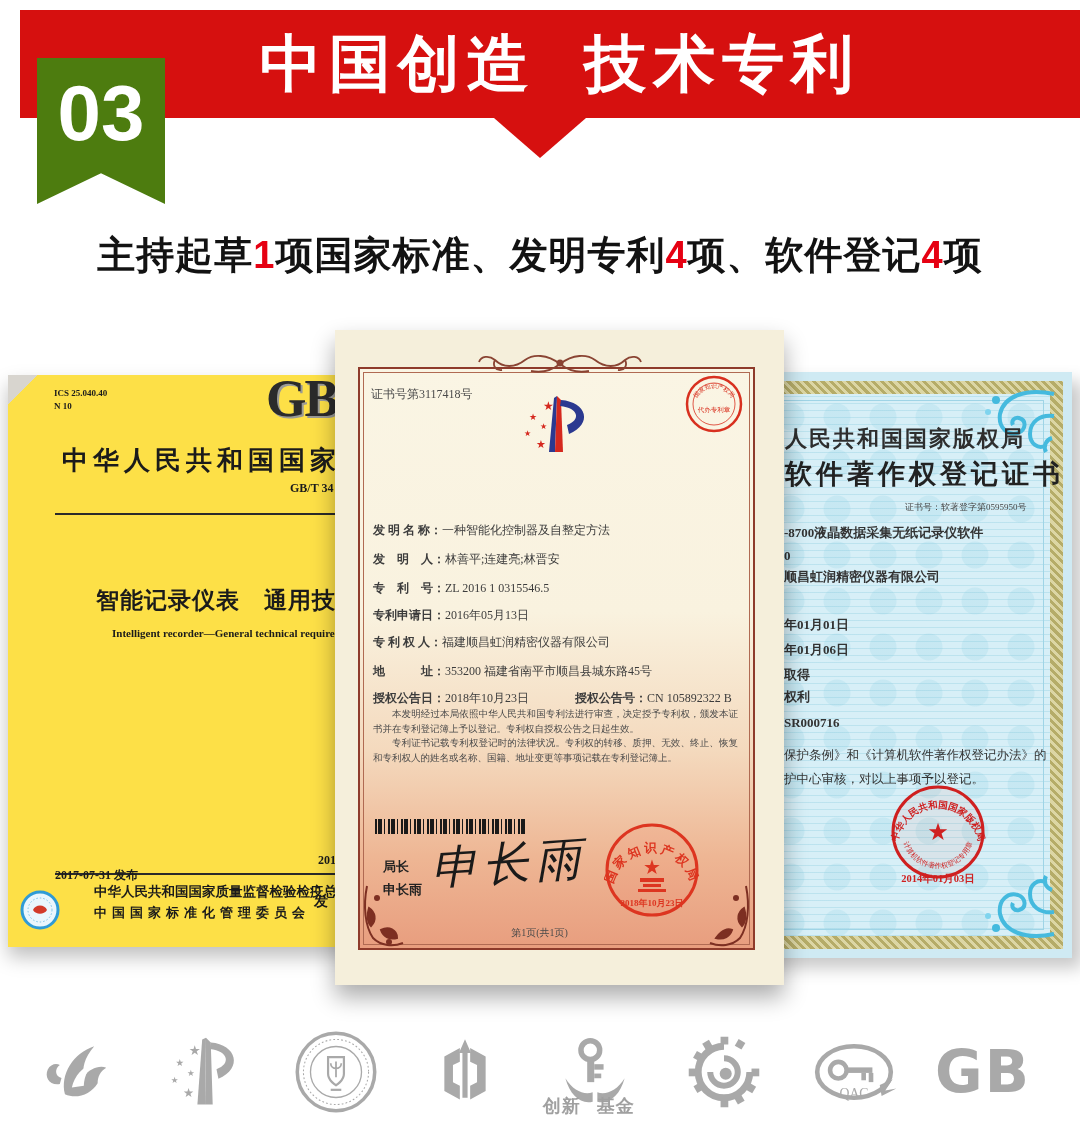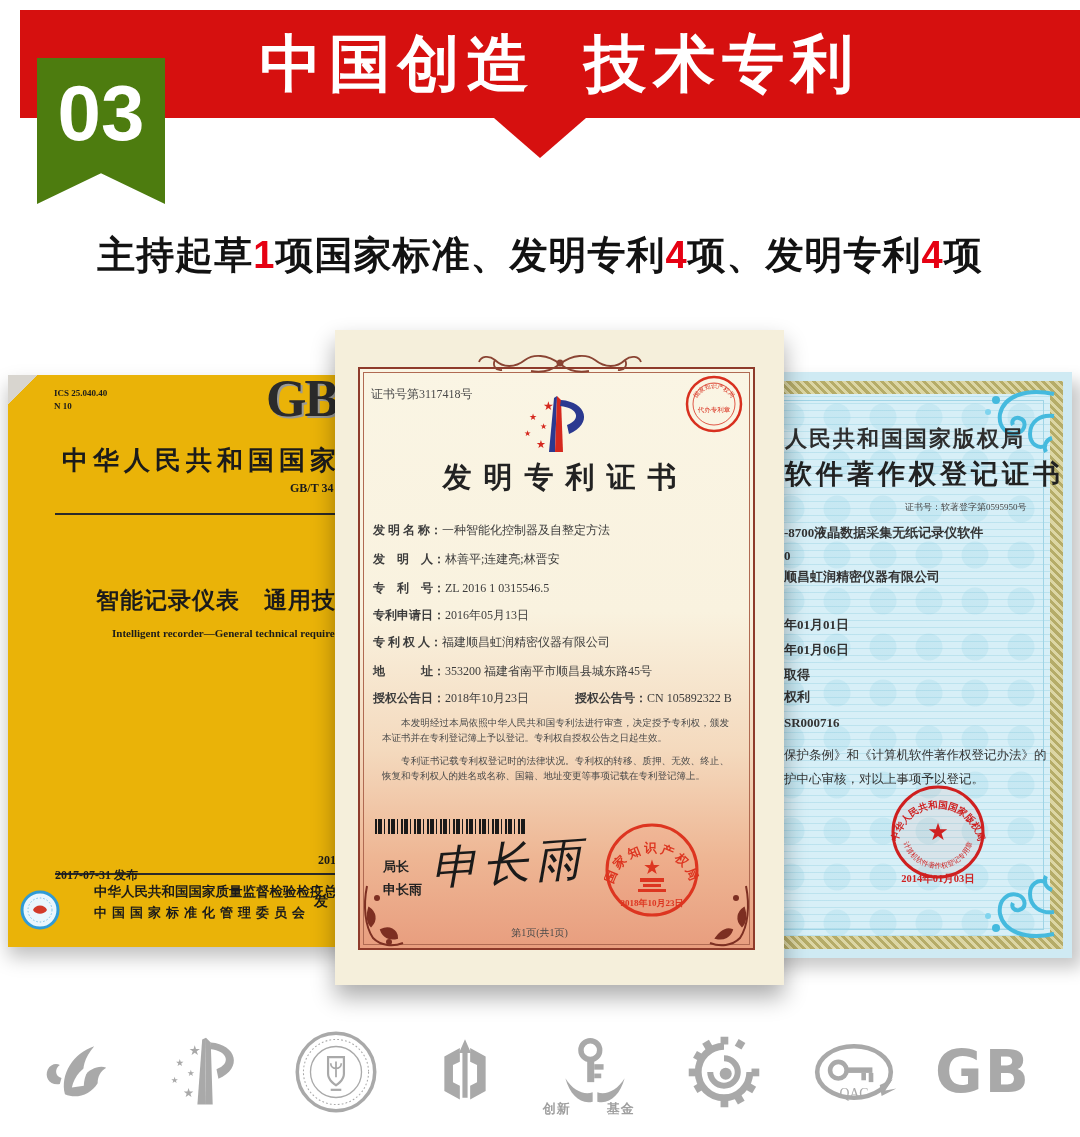--- a/index.html
+++ b/index.html
@@ -20,21 +20,21 @@
   
   .subtitle{position:absolute;left:0;top:230px;width:1080px;text-align:center;
             font-size:38px;font-weight:bold;color:#121212;letter-spacing:1px;}
   .subtitle .red{color:#e60012;}
 
   
   .cert{position:absolute;}
   .serif{font-family:"Liberation Serif","DejaVu Serif",serif;}
 
   
-  .cert-left{left:8px;top:375px;width:512px;height:572px;background:#eab308;z-index:1;
+  .cert-left{left:8px;top:375px;width:512px;height:572px;background:#fde047;z-index:1;
              box-shadow:0 10px 18px rgba(0,0,0,.25);color:#1b1b1b;}
   .cl-fold{position:absolute;left:0;top:0;width:30px;height:30px;
            background:linear-gradient(135deg,#d8d5cf 50%,rgba(0,0,0,0) 50%);}
   .cl-ics{position:absolute;left:46px;top:12px;font-size:9px;font-weight:bold;line-height:1.4;}
   .cl-gb{position:absolute;left:258px;top:-6px;font-size:52px;font-weight:900;letter-spacing:-2px;
          color:#2b2b2b;text-shadow:2px 2px 0 #9a9a96;font-family:"Liberation Serif",serif;}
   .cl-heading{position:absolute;left:54px;top:68px;font-size:26px;font-weight:bold;
               letter-spacing:5px;white-space:nowrap;}
   .cl-stdno{position:absolute;left:282px;top:106px;font-size:12px;font-weight:bold;white-space:nowrap;}
   .cl-rule{position:absolute;left:47px;top:138px;width:465px;height:2px;background:#2a2a2a;}
@@ -59,21 +59,21 @@
   .cc-ornament{position:absolute;left:50%;transform:translateX(-50%);top:20px;width:172px;height:28px;}
   .cc-certno{position:absolute;left:36px;top:56px;font-size:12px;color:#4a4a4a;}
   .cc-logo{position:absolute;left:180px;top:62px;width:88px;height:64px;}
   .cc-smallseal{position:absolute;left:349px;top:44px;width:60px;height:60px;}
   .cc-title{position:absolute;left:0;right:0;top:128px;text-align:center;font-size:29px;
             font-weight:bold;letter-spacing:12px;color:#222;text-indent:12px;}
   .cc-field{position:absolute;left:38px;font-size:12px;white-space:nowrap;color:#3c3c3c;}
   .cc-field b{font-weight:bold;}
   .cc-paras{position:absolute;left:38px;right:46px;top:377px;font-size:9.5px;line-height:1.55;
             text-align:justify;color:#4a4a4a;}
-  .cc-paras p{margin:9px;text-indent:2em;}
+  .cc-paras p{margin:0;text-indent:2em;}
   .cc-barcode{position:absolute;left:40px;top:489px;width:152px;height:15px;
       background:repeating-linear-gradient(90deg,#1a1a1a 0 2px,transparent 2px 3px,#1a1a1a 3px 7px,
                  transparent 7px 9px,#1a1a1a 9px 10px,transparent 10px 13px);}
   .cc-director{position:absolute;left:48px;top:528px;font-size:13px;font-weight:bold;color:#222;}
   .cc-dirname{position:absolute;left:48px;top:551px;font-size:13px;font-weight:bold;color:#222;}
   .cc-sign{position:absolute;left:96px;top:503px;font-size:46px;color:#1a1a1a;font-style:italic;
            transform:rotate(-4deg);letter-spacing:6px;}
   .cc-bigseal{position:absolute;left:269px;top:492px;width:96px;height:96px;}
   .cc-page{position:absolute;left:0;right:40px;top:596px;text-align:center;font-size:10px;color:#4a4a4a;}
   .cc-flourish{position:absolute;width:54px;height:64px;}
@@ -101,39 +101,39 @@
   .rc-corner.tr{right:14px;top:14px;}
   .rc-corner.br{right:14px;bottom:16px;transform:scaleY(-1);}
 
   
   .logos{position:absolute;left:25px;top:1022px;width:1010px;height:100px;
          display:flex;justify-content:space-between;align-items:center;}
   .logo{position:relative;width:104px;height:96px;display:flex;align-items:center;justify-content:center;}
   .logo svg{display:block;}
   .gray-fill{fill:#a9a9a9;}
   .gray-stroke{stroke:#a9a9a9;fill:none;}
-  .logo-label{position:absolute;bottom:2px;font-size:13px;font-weight:bold;color:#a0a0a0;letter-spacing:1px;}
+  .logo-label{position:absolute;bottom:2px;font-size:18px;font-weight:bold;color:#a0a0a0;letter-spacing:1px;}
   .logo-label.l{left:0;} .logo-label.r{right:12px;}
   .gb-big{font-size:58px;font-weight:900;color:#a9a9a9;letter-spacing:2px;
           font-family:"DejaVu Sans","Liberation Sans",sans-serif;}
 </style>
 </head>
 <body>
 
 <div class="page">
 
   <div class="banner-bar">
     <div class="banner-title">中国创造  技术专利</div>
   </div>
   <div class="banner-notch"></div>
   <div class="banner-ribbon">
     <div class="banner-number">03</div>
   </div>
 
-  <div class="subtitle"><span>主持起草</span><span class="red">1</span><span>项国家标准、发明专利</span><span class="red">4</span><span>项、发明专利</span><span class="red">4</span><span>项</span></div>
+  <div class="subtitle"><span>主持起草</span><span class="red">1</span><span>项国家标准、发明专利</span><span class="red">4</span><span>项、软件登记</span><span class="red">4</span><span>项</span></div>
 
   <div class="cert cert-left serif">
     <div class="cl-fold"></div>
     <div class="cl-ics">
       <div>ICS 25.040.40</div>
       <div>N 10</div>
     </div>
     <div class="cl-gb">GB</div>
     <div class="cl-heading">中华人民共和国国家标准</div>
     <div class="cl-stdno">GB/T 34</div>
@@ -184,21 +184,20 @@
     <svg class="cc-smallseal" viewBox="0 0 60 60">
       <circle cx="30" cy="30" r="27" fill="none" stroke="#d8301f" stroke-width="2.5"></circle>
       <circle cx="30" cy="30" r="21" fill="none" stroke="#d8301f" stroke-width="0.8"></circle>
       <defs>
           <path id="ssArc" d="M 10,34 A 20,20 0 0 1 50,34" fill="none"></path>
         </defs>
       <text font-size="6" fill="#d8301f"><textPath href="#ssArc" xlink:href="#ssArc" startOffset="50%" text-anchor="middle">国家知识产权局</textPath></text>
       <text x="30" y="38" font-size="6.5" fill="#d8301f" text-anchor="middle">代办专利章</text>
     </svg>
 
-    <div class="cc-title">发明专利证书</div>
 
     <div class="cc-field" style="top:192px">
       <b>发 明 名 称：</b><span>一种智能化控制器及自整定方法</span></div>
     <div class="cc-field" style="top:221px">
       <b>发　明　人：</b><span>林善平;连建亮;林晋安</span></div>
     <div class="cc-field" style="top:250px">
       <b>专　利　号：</b><span>ZL 2016 1 0315546.5</span></div>
     <div class="cc-field" style="top:277px">
       <b>专利申请日：</b><span>2016年05月13日</span></div>
     <div class="cc-field" style="top:304px">

